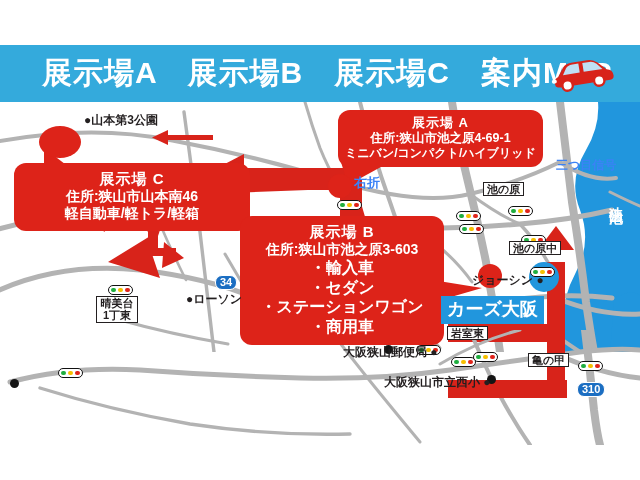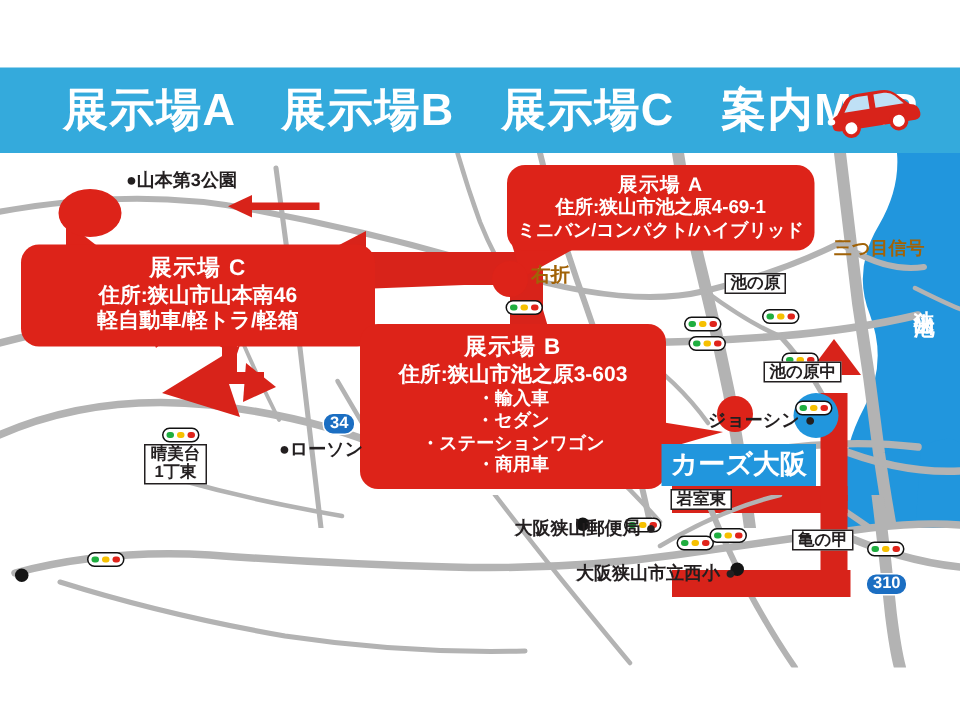--- a/index.html
+++ b/index.html
@@ -38,21 +38,21 @@
     color:#ffffff;
     border-radius:12px;
     text-align:center;
     font-weight:bold;
     line-height:1.22;
     z-index:40;
   }
   .callout .ctitle { font-size:13px; letter-spacing:1px; }
   .callout .caddr  { font-size:12.5px; }
   .callout .cvar   { font-size:12px; }
-  .callout .cli    { font-size:12px;font-family:Liberation Serif, serif; }
+  .callout .cli    { font-size:16px;font-family:Liberation Serif, serif; }
 
   #callout-a { left:338px; top:110px; width:205px; padding:5px 4px 6px; }
   #callout-c { left:14px; top:163px; width:236px; padding:7px 4px 9px; }
   #callout-b { left:240px; top:216px; width:204px; padding:7px 4px 9px; }
 
   .tail { position:absolute; width:0; height:0; z-index:39; }
 
   
   .mlabel {
     position:absolute; z-index:45;
@@ -61,21 +61,21 @@
   }
   .boxlabel {
     position:absolute; z-index:45;
     font-size:11px; font-weight:bold; color:#231f20;
     background:#ffffff; border:1.6px solid #231f20;
     padding:0px 3px; white-space:nowrap; line-height:1.12;
     text-align:center;
   }
   .redlabel {
     position:absolute; z-index:46;
-    font-size:13px; font-weight:bold; color:#a16207;
+    font-size:13px; font-weight:bold; color:#3b82f6;
     white-space:nowrap;
   }
   #label-cars-osaka {
     position:absolute; z-index:47;
     background:#2196dd; color:#ffffff;
     font-size:18px; font-weight:bold;
     padding:1px 6px 3px; white-space:nowrap;
     left:441px; top:296px;
   }
   #label-sayamaike {

